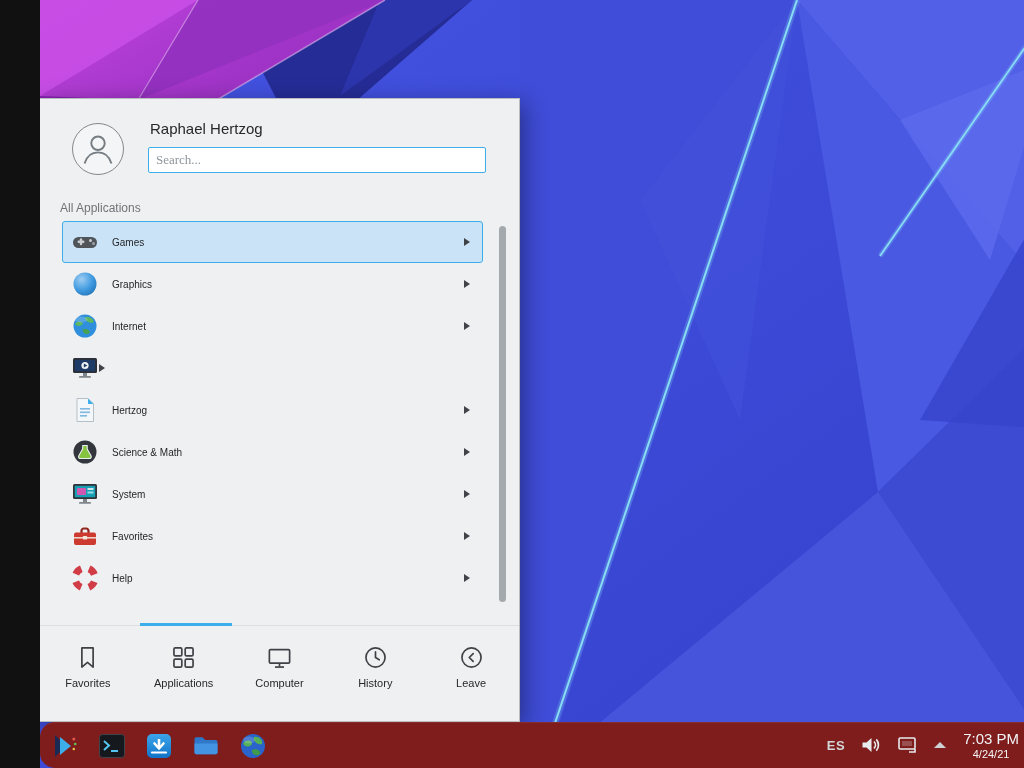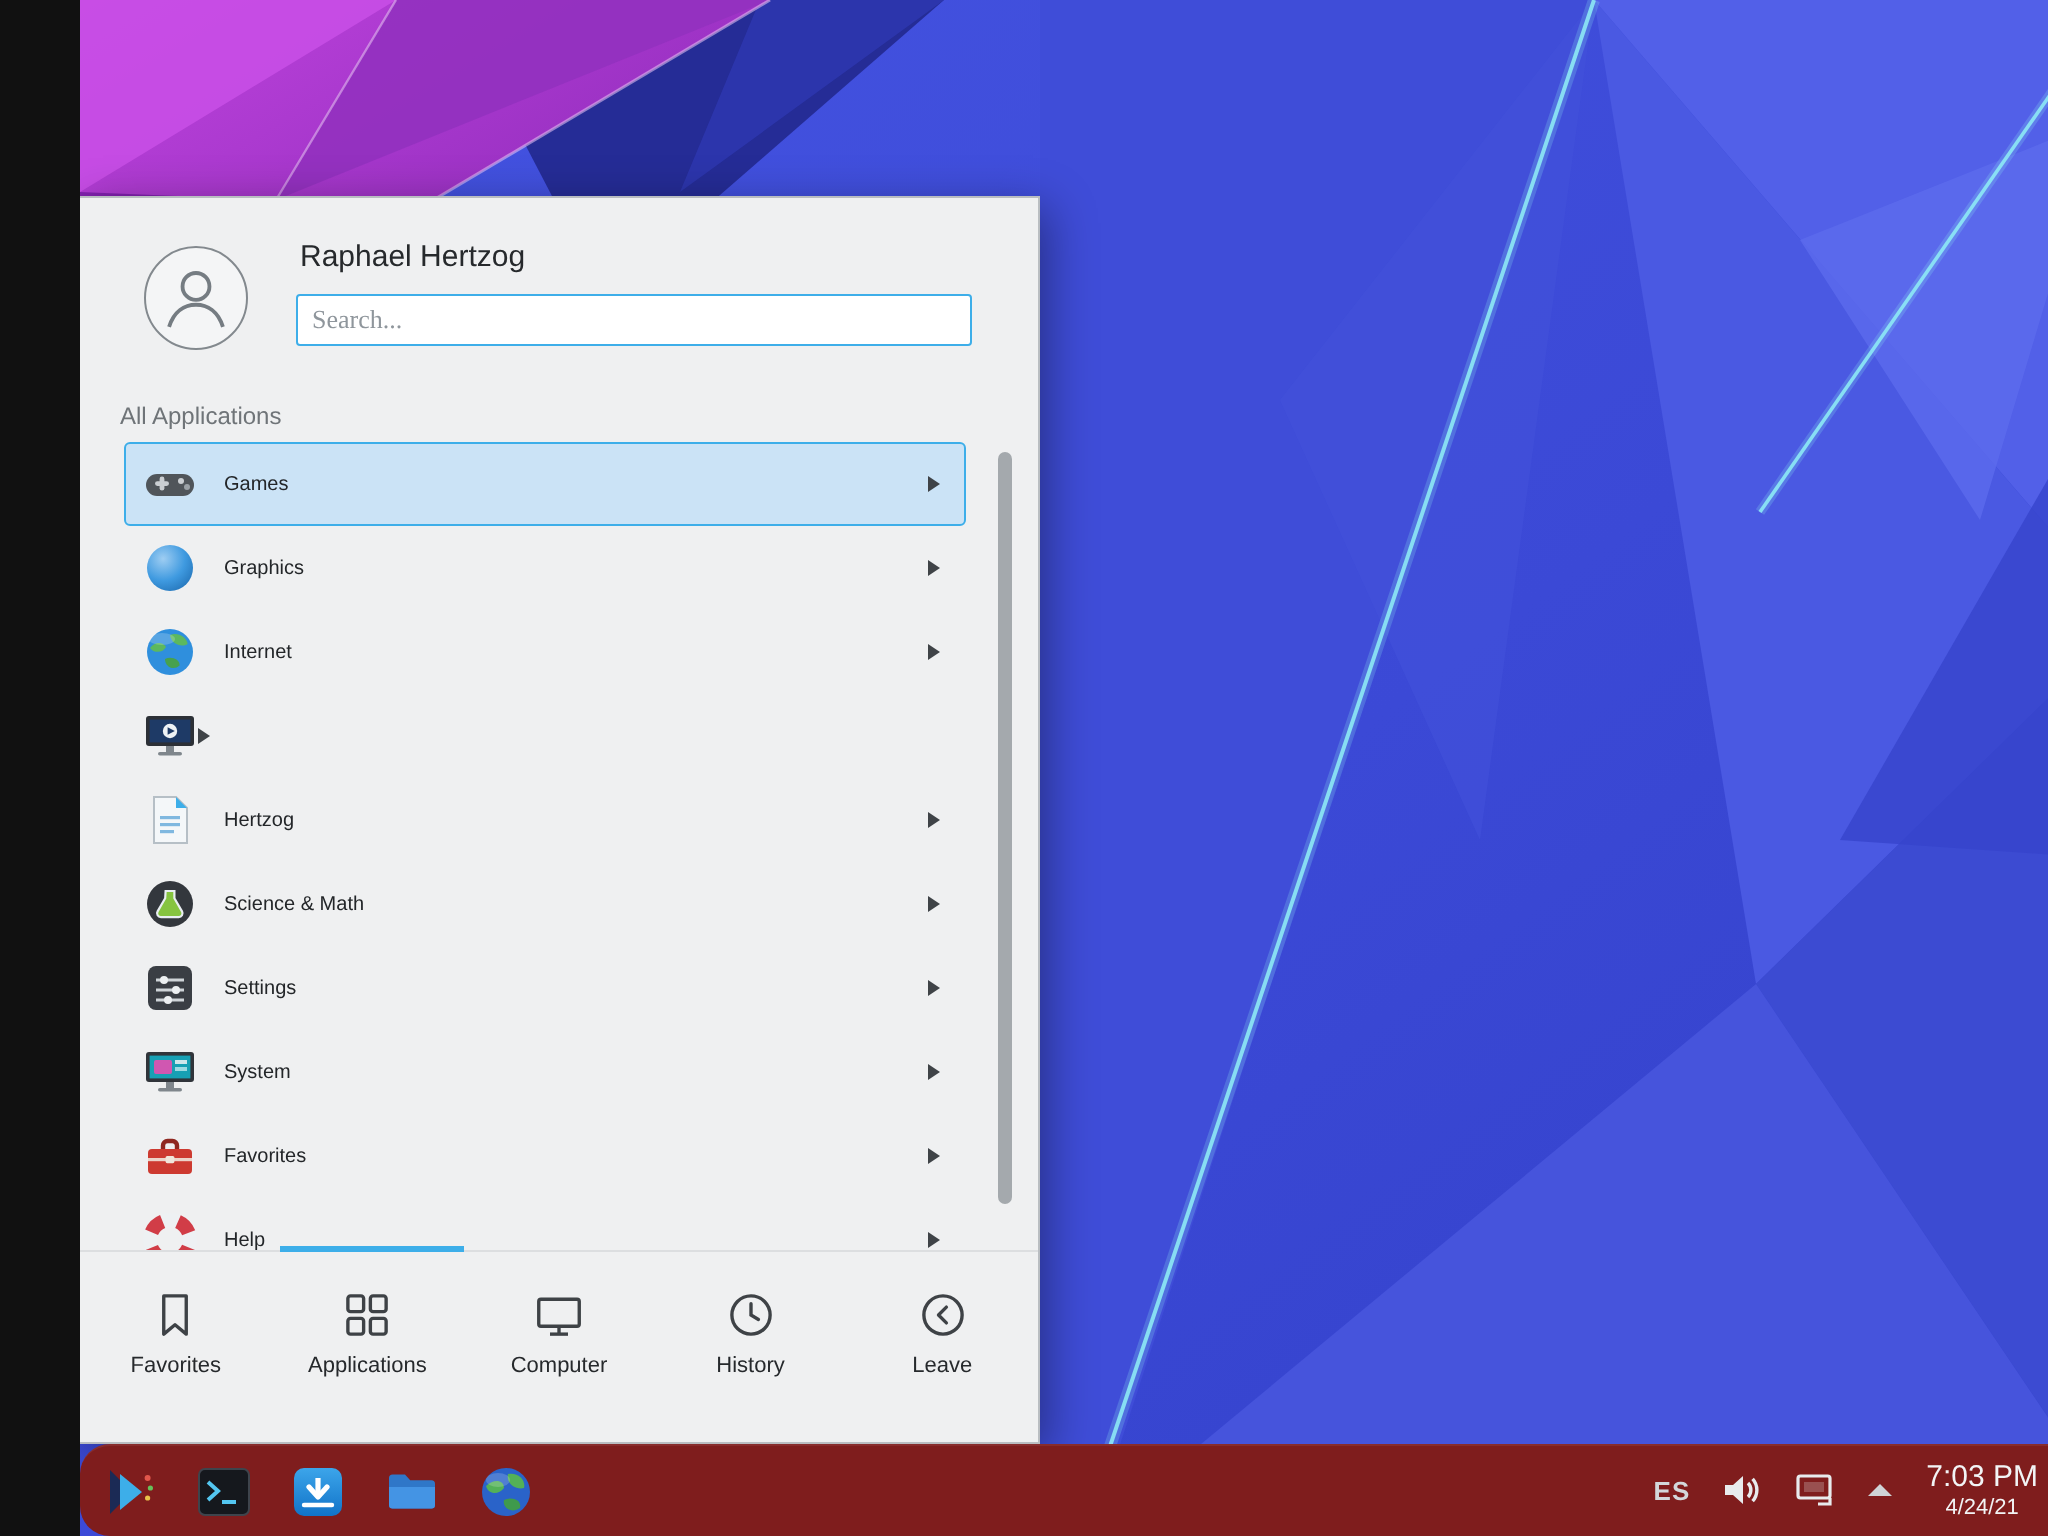--- a/index.html
+++ b/index.html
@@ -192,35 +192,20 @@
         <span class="ko-icon">
           <svg viewBox="0 0 28 28">
             <circle cx="14" cy="14" r="11.5" fill="#33373d"></circle>
             <path d="M11.8 7.5 H16.2 V11.1 L20 17.7 A1.9 1.9 0 0 1 18.35 20.55 H9.45 A1.9 1.9 0 0 1 7.8 17.7 L11.6 11.1 Z" fill="#86c440" stroke="#e9eef2" stroke-width="1.1"></path>
           </svg>
         </span>
         <span class="ko-label">Science &amp; Math</span>
         <span class="ko-arrow"></span>
       </div>
 
-      <div class="ko-item">
-        <span class="ko-icon">
-          <svg viewBox="0 0 28 28">
-            <rect x="3" y="3" width="22" height="22" rx="4" fill="#3a3e44"></rect>
-            <line x1="7" y1="10" x2="21" y2="10" stroke="#cfd4d8" stroke-width="1.5"></line>
-              <circle cx="11" cy="10" r="2" fill="#eceff1"></circle>
-            <line x1="7" y1="15" x2="21" y2="15" stroke="#cfd4d8" stroke-width="1.5"></line>
-              <circle cx="17" cy="15" r="2" fill="#eceff1"></circle>
-            <line x1="7" y1="20" x2="21" y2="20" stroke="#cfd4d8" stroke-width="1.5"></line>
-              <circle cx="13" cy="20" r="2" fill="#eceff1"></circle>
-          </svg>
-        </span>
-        <span class="ko-label">Settings</span>
-        <span class="ko-arrow"></span>
-      </div>
 
       <div class="ko-item">
         <span class="ko-icon">
           <svg viewBox="0 0 28 28">
             <rect x="2" y="4" width="24" height="15" rx="1.5" fill="#30343a"></rect>
             <rect x="3.8" y="5.8" width="20.4" height="11.4" fill="#17a0b4"></rect>
             <rect x="6" y="8" width="9" height="7" rx="1" fill="#e44fb0" opacity="0.9"></rect>
             <rect x="16.5" y="8" width="6" height="2" fill="#eef2f5" opacity="0.85"></rect>
             <rect x="16.5" y="11.5" width="6" height="2" fill="#bfe9ee" opacity="0.8"></rect>
             <rect x="12" y="19" width="4" height="3" fill="#7f868c"></rect>

